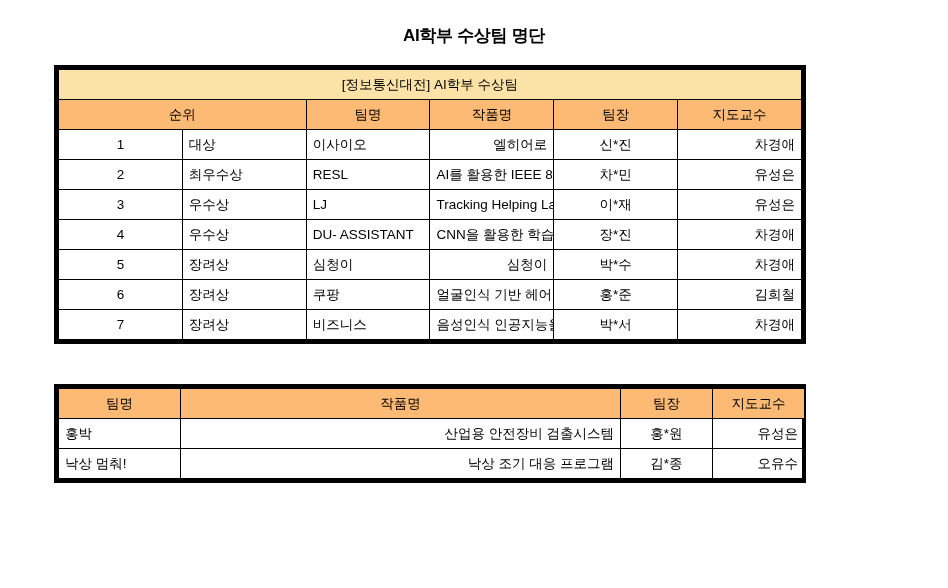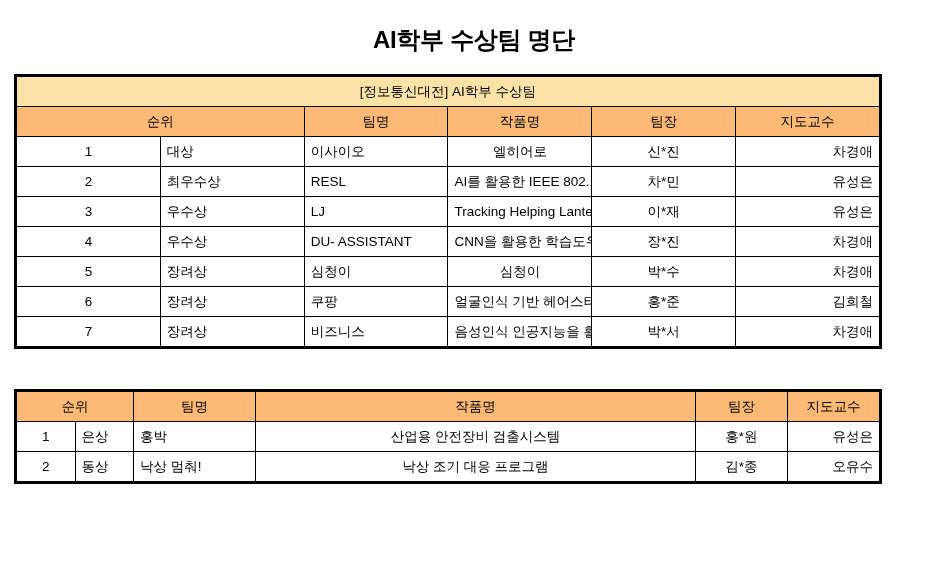--- a/index.html
+++ b/index.html
@@ -16,21 +16,21 @@
   }
   .page {
     position: relative;
     width: 948px;
     height: 588px;
     box-sizing: border-box;
     padding: 0 14px;
   }
   .page-title {
     text-align: center;
-    font-size: 24px;
+    font-size: 17px;
     font-weight: bold;
     letter-spacing: -0.3px;
     margin: 24px 0 0 0;
     padding: 0;
   }
   table.award-table {
     border-collapse: collapse;
     table-layout: fixed;
     width: 920px;
     margin: 0;
@@ -61,34 +61,35 @@
   .head-row td {
     text-align: center;
     font-weight: normal;
     font-size: 14px;
     background: #fdba74;
   }
 
   .c-rank { width: 40px; text-align: center; }
   .c-award { width: 110px; text-align: left; }
   .c-team { width: 122px; text-align: left; padding-left: 10px; }
-  .c-work { width: 440px; text-align: center; padding-left: 10px; }
+  .c-work { width: 440px; text-align: right; padding-left: 10px; }
   .c-leader { width: 92px; text-align: center; padding-left: 12px; }
   .c-prof { width: 92px; text-align: right; }
 
   .head-row .c-team,
   .head-row .c-work,
   .head-row .c-leader { text-align: center; padding-left: 6px; }
 
   
   .tbl-outer {
-    border: 2px solid #000000;
+    border: 4px solid #000000;
     display: inline-block;
-    width: 868px;
+    width: 752px;
     box-sizing: border-box;
+    margin-left: 40px;
   }
   .tbl-outer table { width: 100%; }
 </style>
 </head>
 <body>
 
 <div class="page">
 
   <h1 class="page-title">AI학부 수상팀 명단</h1>
 

